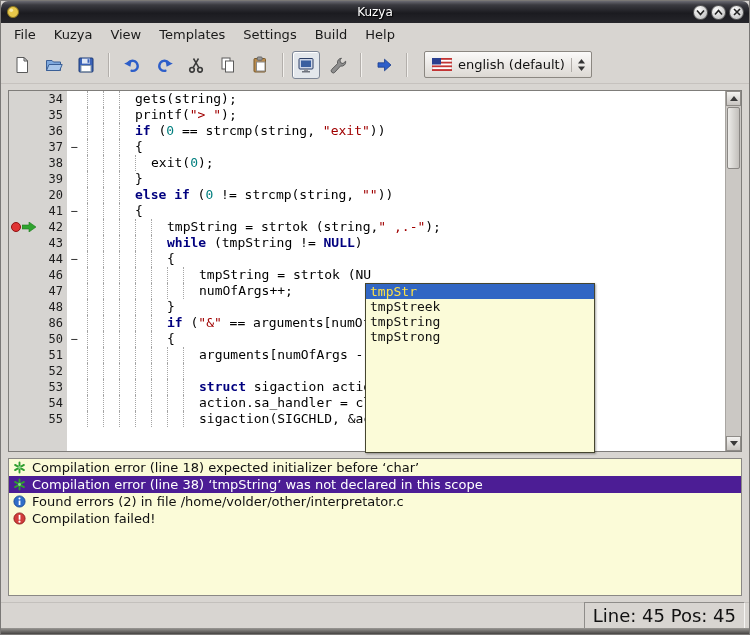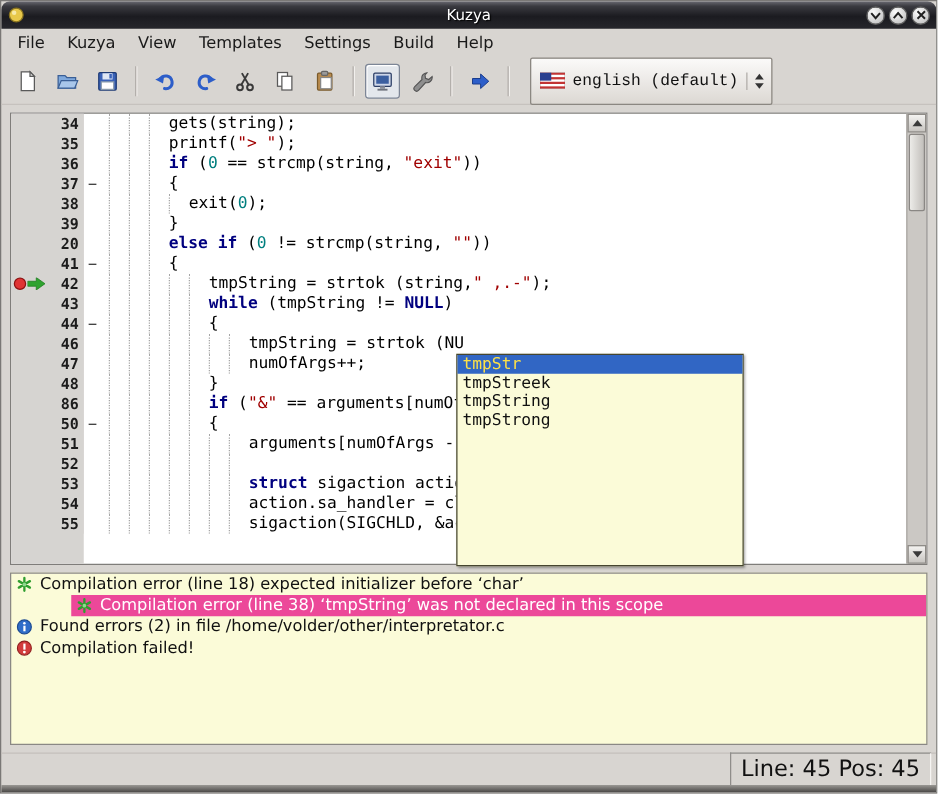--- a/index.html
+++ b/index.html
@@ -55,42 +55,42 @@
   .tb-btn svg{display:block;}
   .tb-btn.pressed{
     background:#e3e7ec;border:1px solid #7d8696;border-radius:3px;
     box-shadow:inset 1px 1px 0 #ffffff;
   }
   .tb-sep{
     width:2px;height:24px;margin:0 4px;
     border-left:1px solid #b3afab;border-right:1px solid #f2f0ed;
   }
   .combo{
-    margin-left:8px;height:38px;
+    margin-left:8px;height:27px;
     display:flex;align-items:center;gap:6px;
     padding:2px 5px 2px 7px;
     border:1px solid #8b8781;border-radius:2px;
     background:linear-gradient(#fbfaf9,#dcd8d3);
-    font-size:13px;color:#111;font-family:Liberation Mono, monospace;
+    font-size:13px;color:#111;
   }
   .combo .spin{border-left:1px solid #b0aca8;padding-left:5px;display:flex;align-items:center;}
   
   .main{flex:1;padding:6px 7px 0 7px;display:flex;flex-direction:column;}
   .editor{
     height:362px;flex:0 0 362px;
     border:1px solid #7f7d7a;background:#ffffff;
     position:relative;
   }
   .code-area{position:absolute;left:0;top:0;right:16px;bottom:0;}
   .gutter-bg{position:absolute;left:0;top:0;bottom:0;width:58px;background:#d6d4d1;}
   .lines{position:relative;}
   .line{display:flex;height:16px;line-height:16px;
     font-family:"DejaVu Sans Mono", monospace;font-size:13px;color:#000;}
   .col-mark{flex:0 0 28px;background:#d6d4d1;display:flex;align-items:center;padding-left:2px;gap:1px;}
-  .col-num{flex:0 0 30px;background:#d6d4d1;text-align:right;padding-right:4px;font-size:12px;color:#1c1c1c;font-weight:bold;}
+  .col-num{flex:0 0 30px;background:#d6d4d1;text-align:right;padding-right:4px;font-size:12px;color:#1c1c1c;}
   .col-fold{flex:0 0 14px;text-align:center;color:#333;font-size:12px;}
   .col-text{flex:1;white-space:pre;padding-left:6px;overflow:hidden;}
   .line.active .col-fold,.line.active .col-text{background:#cbd0f2;}
   .ind{display:inline-block;width:16px;height:16px;border-left:1px dotted #a5a5a5;vertical-align:top;}
   .tk-p{color:#000000;}
   .tk-k{color:#00007f;font-weight:bold;}
   .tk-s{color:#a00000;}
   .tk-n{color:#007f7f;}
   .caret{display:inline-block;width:1px;height:13px;background:#000;vertical-align:-2px;}
   
@@ -116,21 +116,21 @@
   }
   .citem{height:15px;line-height:15px;padding-left:4px;color:#111;white-space:pre;}
   .citem.sel{background:#3166c4;color:#fde047;}
   
   .messages{
     margin-top:6px;height:138px;flex:0 0 138px;
     border:1px solid #8a8885;background:#fbfbd8;
     overflow:hidden;font-size:13px;color:#111;
   }
   .msg{height:17px;display:flex;align-items:center;gap:6px;padding:0 4px;white-space:pre;}
-  .msg.sel{background:#ec4899;color:#ffffff;margin-left:48px;}
+  .msg.sel{background:#4c1d95;color:#ffffff;}
   .micon{width:13px;height:13px;flex:0 0 13px;display:flex;align-items:center;}
   
   .statusbar{
     height:26px;flex:0 0 26px;
     display:flex;align-items:center;justify-content:flex-end;
     padding:2px 4px;border-top:1px solid #c3c0bc;
   }
   .sfield{
     border:1px solid;border-color:#8f8d8a #f6f5f3 #f6f5f3 #8f8d8a;
     padding:2px 8px;font-size:18px;color:#111;background:#d8d5d1;

